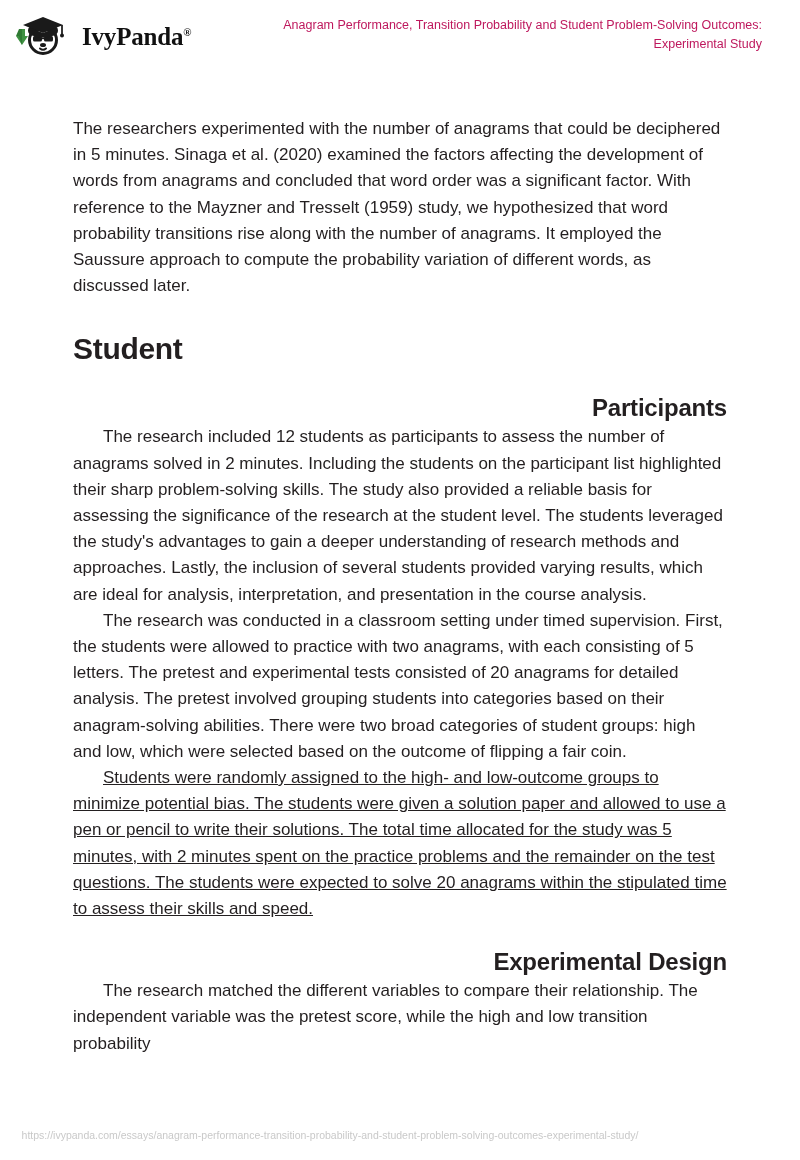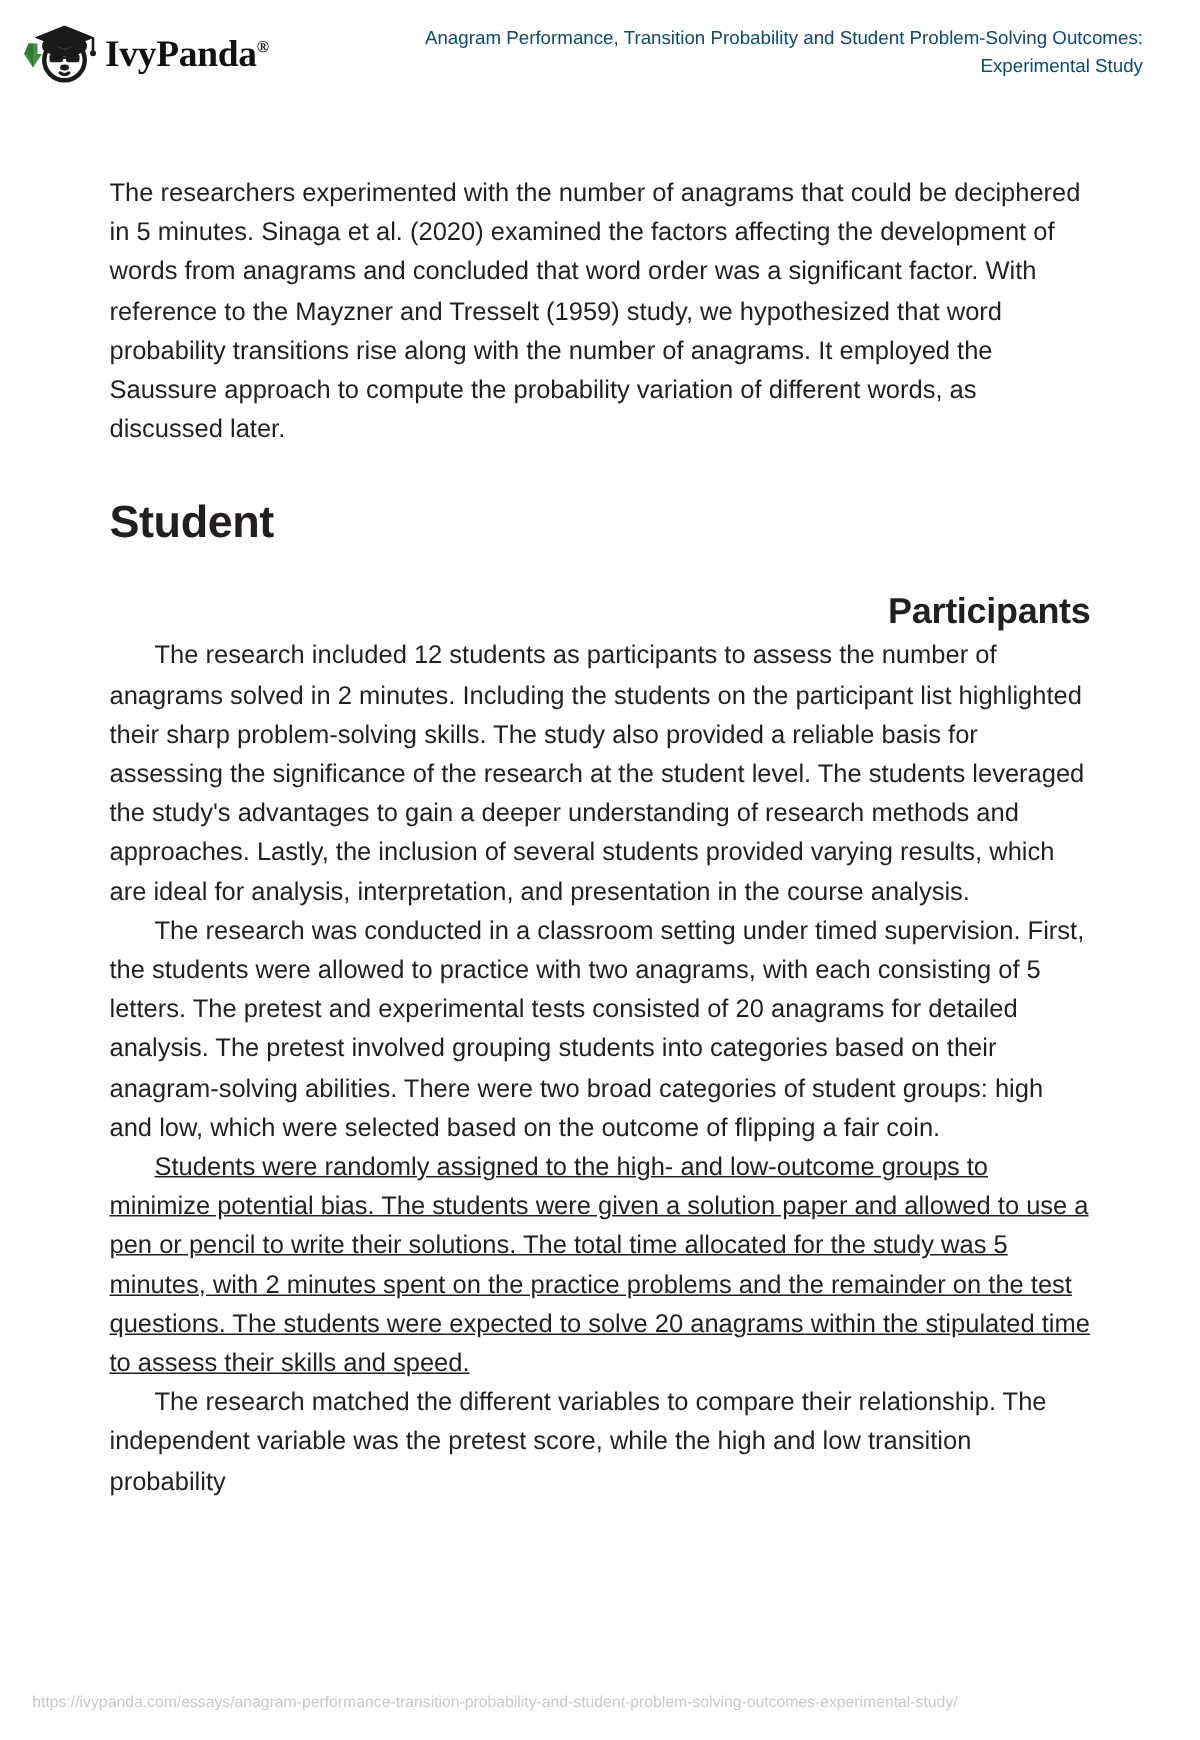--- a/index.html
+++ b/index.html
@@ -25,21 +25,21 @@
     height: 68px;
     display: flex;
     align-items: flex-start;
     box-sizing: border-box;
     padding: 10px 30px 0 14px;
   }
   .brand {
     display: flex;
     align-items: center;
     flex: 0 0 auto;
-    gap: 0;
+    gap: 12px;
     margin-top: 4px;
   }
   .brand-logo {
     width: 56px;
     height: 44px;
     flex: 0 0 auto;
     display: block;
   }
   .brand-name {
     font-family: "Liberation Serif", serif;
@@ -56,21 +56,21 @@
     font-size: 11px;
     vertical-align: super;
     line-height: 1;
     color: #111111;
   }
   .header-title {
     flex: 1 1 auto;
     text-align: right;
     font-size: 12.5px;
     line-height: 19px;
-    color: #0c4a6e;
+    color: #be185d;
     padding-left: 40px;
     padding-top: 6px;
     padding-right: 8px;
     font-weight: normal;
     margin: 0;
   }
 
   
   .doc-body {
     position: absolute;
@@ -174,20 +174,21 @@
 
   <h2 class="doc-h2 after-h1">Participants</h2>
 
   <p class="para indent after-h2">The research included 12 students as participants to assess the number of anagrams solved in 2 minutes. Including the students on the participant list highlighted their sharp problem-solving skills. The study also provided a reliable basis for assessing the significance of the research at the student level. The students leveraged the study's advantages to gain a deeper understanding of research methods and approaches. Lastly, the inclusion of several students provided varying results, which are ideal for analysis, interpretation, and presentation in the course analysis.</p>
 
 
   <p class="para indent after-h2">The research was conducted in a classroom setting under timed supervision. First, the students were allowed to practice with two anagrams, with each consisting of 5 letters. The pretest and experimental tests consisted of 20 anagrams for detailed analysis. The pretest involved grouping students into categories based on their anagram-solving abilities. There were two broad categories of student groups: high and low, which were selected based on the outcome of flipping a fair coin.</p>
 
   <p class="para indent after-para">Students were randomly assigned to the high- and low-outcome groups to minimize potential bias. The students were given a solution paper and allowed to use a pen or pencil to write their solutions. The total time allocated for the study was 5 minutes, with 2 minutes spent on the practice problems and the remainder on the test questions. The students were expected to solve 20 anagrams within the stipulated time to assess their skills and speed.</p>
 
+  <h2 class="doc-h2">Experimental Design</h2>
 
   <p class="para indent after-h2">The research matched the different variables to compare their relationship. The independent variable was the pretest score, while the high and low transition probability</p>
 
 </main>
 
 <footer class="page-footer">
   <span class="footer-url">https://ivypanda.com/essays/anagram-performance-transition-probability-and-student-problem-solving-outcomes-experimental-study/</span>
 </footer>
 
 </body></html>

